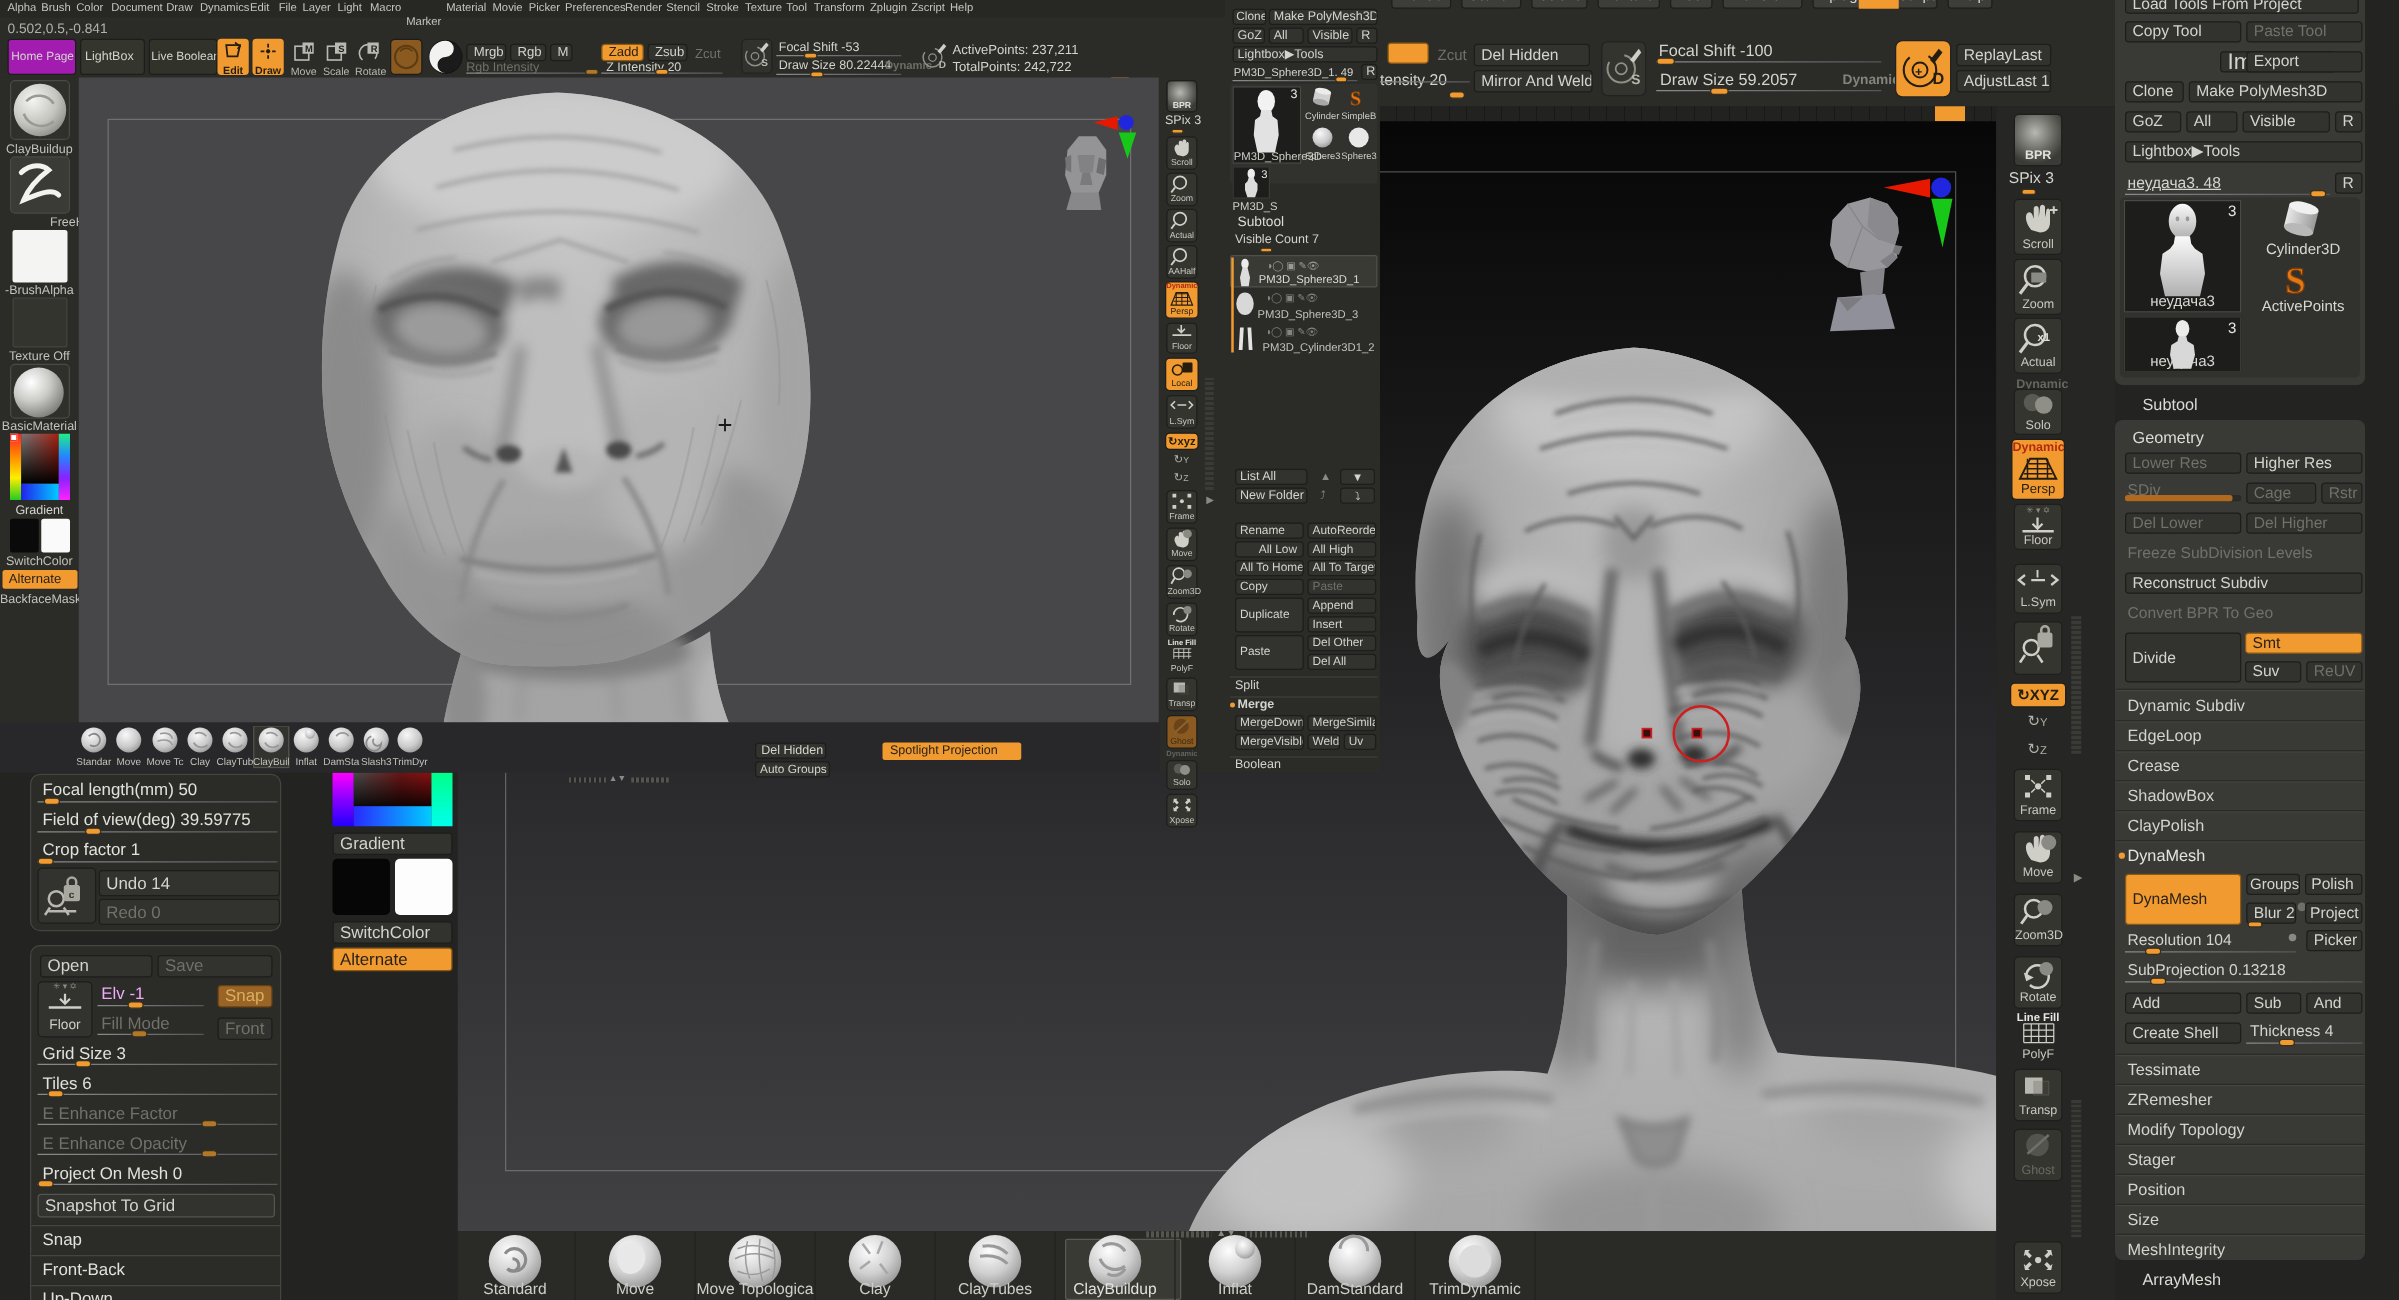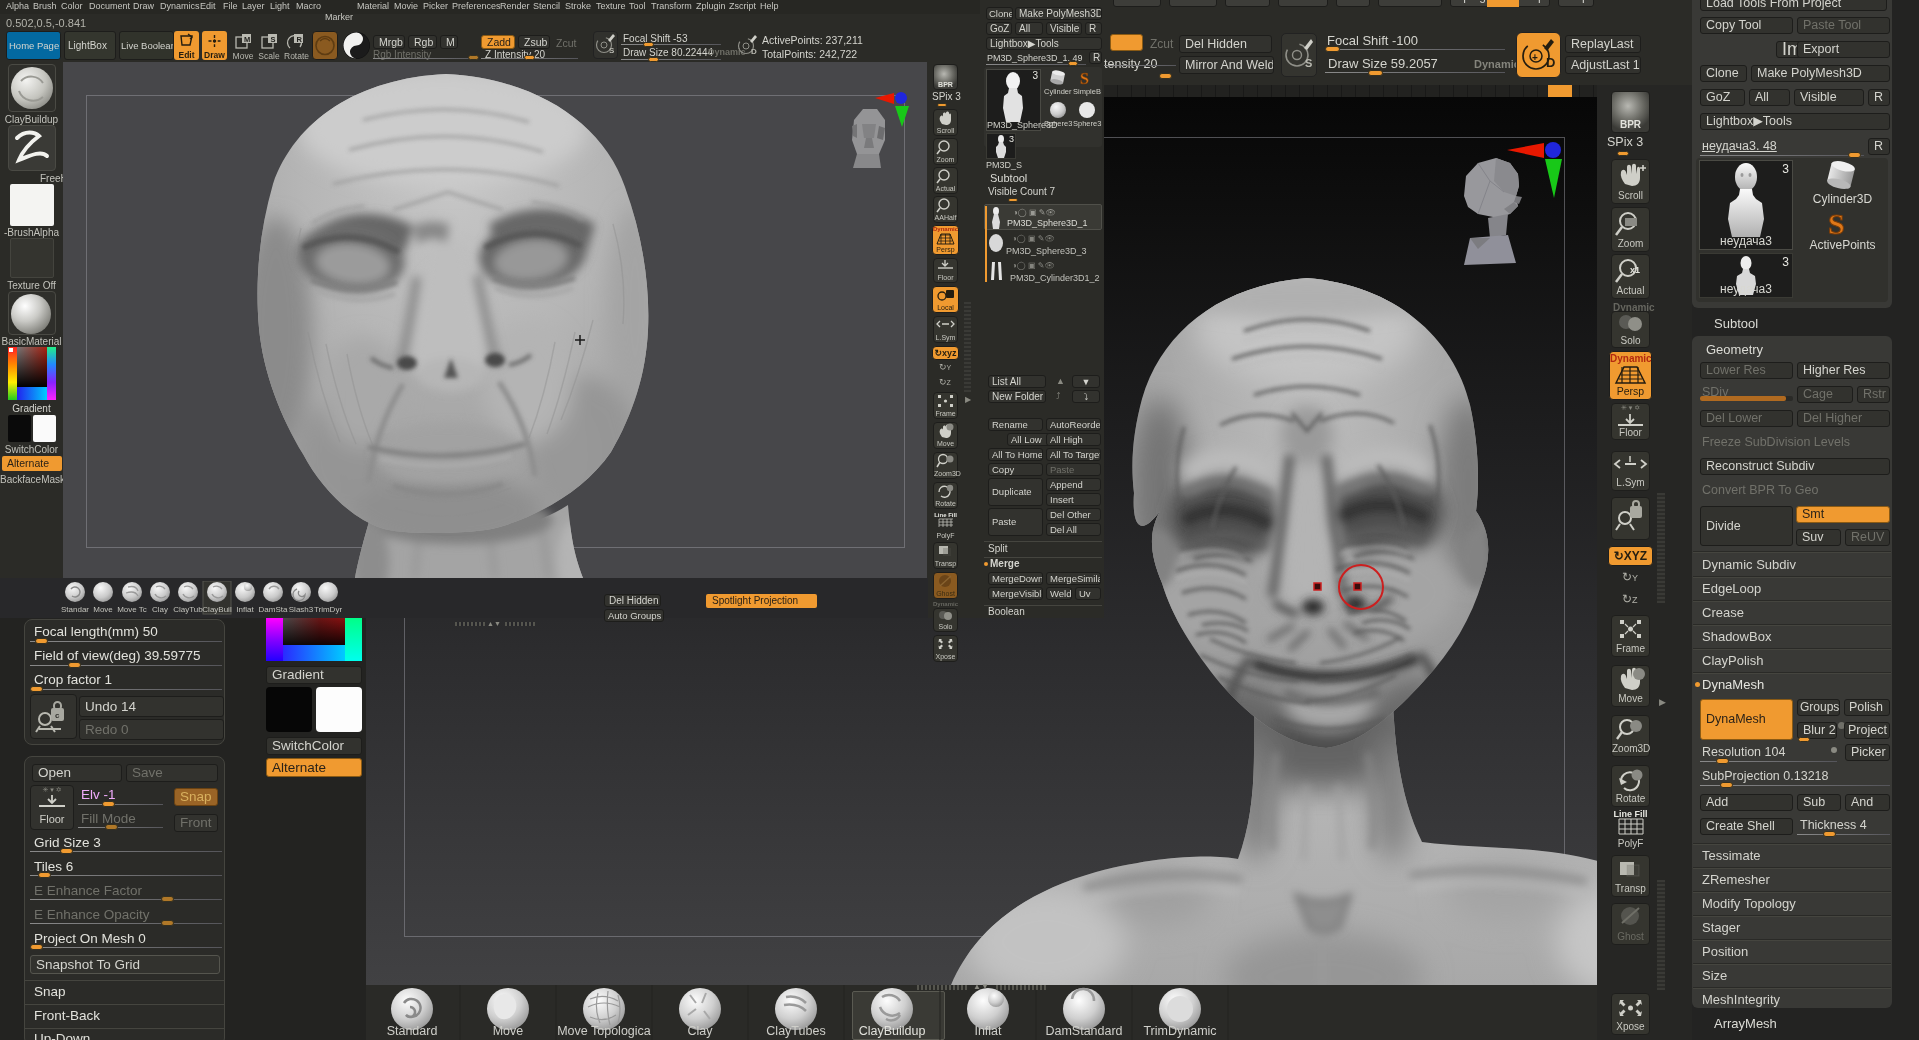--- a/index.html
+++ b/index.html
@@ -638,21 +638,21 @@
         <span style="position:absolute;left:565px;top:1px;">Stroke</span>
         <span style="position:absolute;left:596px;top:1px;">Texture</span>
         <span style="position:absolute;left:629px;top:1px;">Tool</span>
         <span style="position:absolute;left:651px;top:1px;">Transform</span>
         <span style="position:absolute;left:696px;top:1px;">Zplugin</span>
         <span style="position:absolute;left:729px;top:1px;">Zscript</span>
         <span style="position:absolute;left:760px;top:1px;">Help</span>
       </div>
     <div class="txt" style="left:6px;top:17px;font-size:11px;color:#b2b2aa;">0.502,0.5,-0.841</div>
 
-    <div class="b" style="left:6px;top:31px;width:55px;height:29px;font-size:9.5px;line-height:25px;background:#0369a1;padding:1px 2px;">Home Page</div>
+    <div class="b" style="left:6px;top:31px;width:55px;height:29px;font-size:9.5px;line-height:25px;background:#a21caf;padding:1px 2px;">Home Page</div>
     <div class="b" style="left:64px;top:31px;width:52px;height:29px;font-size:10px;line-height:25px;background:#34362e;padding:1px 3px;">LightBox</div>
     <div class="b" style="left:119px;top:31px;width:55px;height:29px;font-size:9.5px;line-height:25px;background:#31332b;padding:1px 1px;">Live Boolean</div>
     <div class="abs" style="left:174px;top:31px;width:25px;height:29px;background:#f09a30;border-radius:3px;text-align:center;">
       <svg width="17" height="16" viewBox="0 0 17 16" style="margin-top:2px;">
           <path d="M3 3 L14 3 L12 12 L4 12 Z" fill="none" stroke="#241d10" stroke-width="1.4"></path>
           <path d="M10 1 l4 3 -2 2" fill="none" stroke="#241d10" stroke-width="1.3"></path>
         </svg>
       <div style="font-size:8.5px;color:#241d10;margin-top:-3px;font-weight:bold;">Edit</div>
     </div>
     <div class="abs" style="left:202px;top:31px;width:25px;height:29px;background:#f09a30;border-radius:3px;text-align:center;">
@@ -1120,21 +1120,21 @@
     </div>
     <div class="abs" style="left:5px;top:206px;width:2px;height:76px;background:#f09a30;"></div>
     <div class="b" style="left:8px;top:375px;width:58px;height:13px;font-size:10px;line-height:10px;padding:1px 3px;">List All</div>
     <div class="txt" style="left:76px;top:376px;font-size:9px;color:#8a8a82;">▲</div>
     <div class="b" style="left:92px;top:375px;width:28px;height:13px;font-size:9px;line-height:10px;padding:1px 3px;text-align:center;">▼</div>
     <div class="b" style="left:8px;top:390px;width:58px;height:13px;font-size:10px;line-height:10px;padding:1px 3px;">New Folder</div>
     <div class="txt" style="left:76px;top:391px;font-size:9px;color:#8a8a82;">⤴</div>
     <div class="b" style="left:92px;top:390px;width:28px;height:13px;font-size:9px;line-height:10px;padding:1px 3px;text-align:center;">⤵</div>
     <div class="b" style="left:8px;top:418px;width:55px;height:13px;font-size:9.5px;line-height:10px;padding:1px 3px;">Rename</div>
     <div class="b" style="left:66px;top:418px;width:55px;height:13px;font-size:9.5px;line-height:10px;padding:1px 3px;">AutoReorder</div>
-    <div class="b" style="left:8px;top:433px;width:55px;height:13px;font-size:9.5px;line-height:10px;padding:1px 3px;margin-left:19px;">All Low</div>
+    <div class="b" style="left:8px;top:433px;width:55px;height:13px;font-size:9.5px;line-height:10px;padding:1px 18px;">All Low</div>
     <div class="b" style="left:66px;top:433px;width:55px;height:13px;font-size:9.5px;line-height:10px;padding:1px 3px;">All High</div>
     <div class="b" style="left:8px;top:448px;width:55px;height:13px;font-size:9.5px;line-height:10px;padding:1px 3px;">All To Home</div>
     <div class="b" style="left:66px;top:448px;width:55px;height:13px;font-size:9.5px;line-height:10px;padding:1px 3px;">All To Target</div>
     <div class="b" style="left:8px;top:463px;width:55px;height:13px;font-size:9.5px;line-height:10px;padding:1px 3px;">Copy</div>
     <div class="b g" style="left:66px;top:463px;width:55px;height:13px;font-size:9.5px;line-height:10px;padding:1px 3px;">Paste</div>
     <div class="b" style="left:8px;top:478px;width:55px;height:28px;font-size:9.5px;line-height:24px;padding:1px 3px;">Duplicate</div>
     <div class="b" style="left:66px;top:478px;width:55px;height:13px;font-size:9.5px;line-height:10px;padding:1px 3px;">Append</div>
     <div class="b" style="left:66px;top:493px;width:55px;height:13px;font-size:9.5px;line-height:10px;padding:1px 3px;">Insert</div>
     <div class="b" style="left:8px;top:508px;width:55px;height:28px;font-size:9.5px;line-height:24px;padding:1px 3px;">Paste</div>
     <div class="b" style="left:66px;top:508px;width:55px;height:13px;font-size:9.5px;line-height:10px;padding:1px 3px;">Del Other</div>

